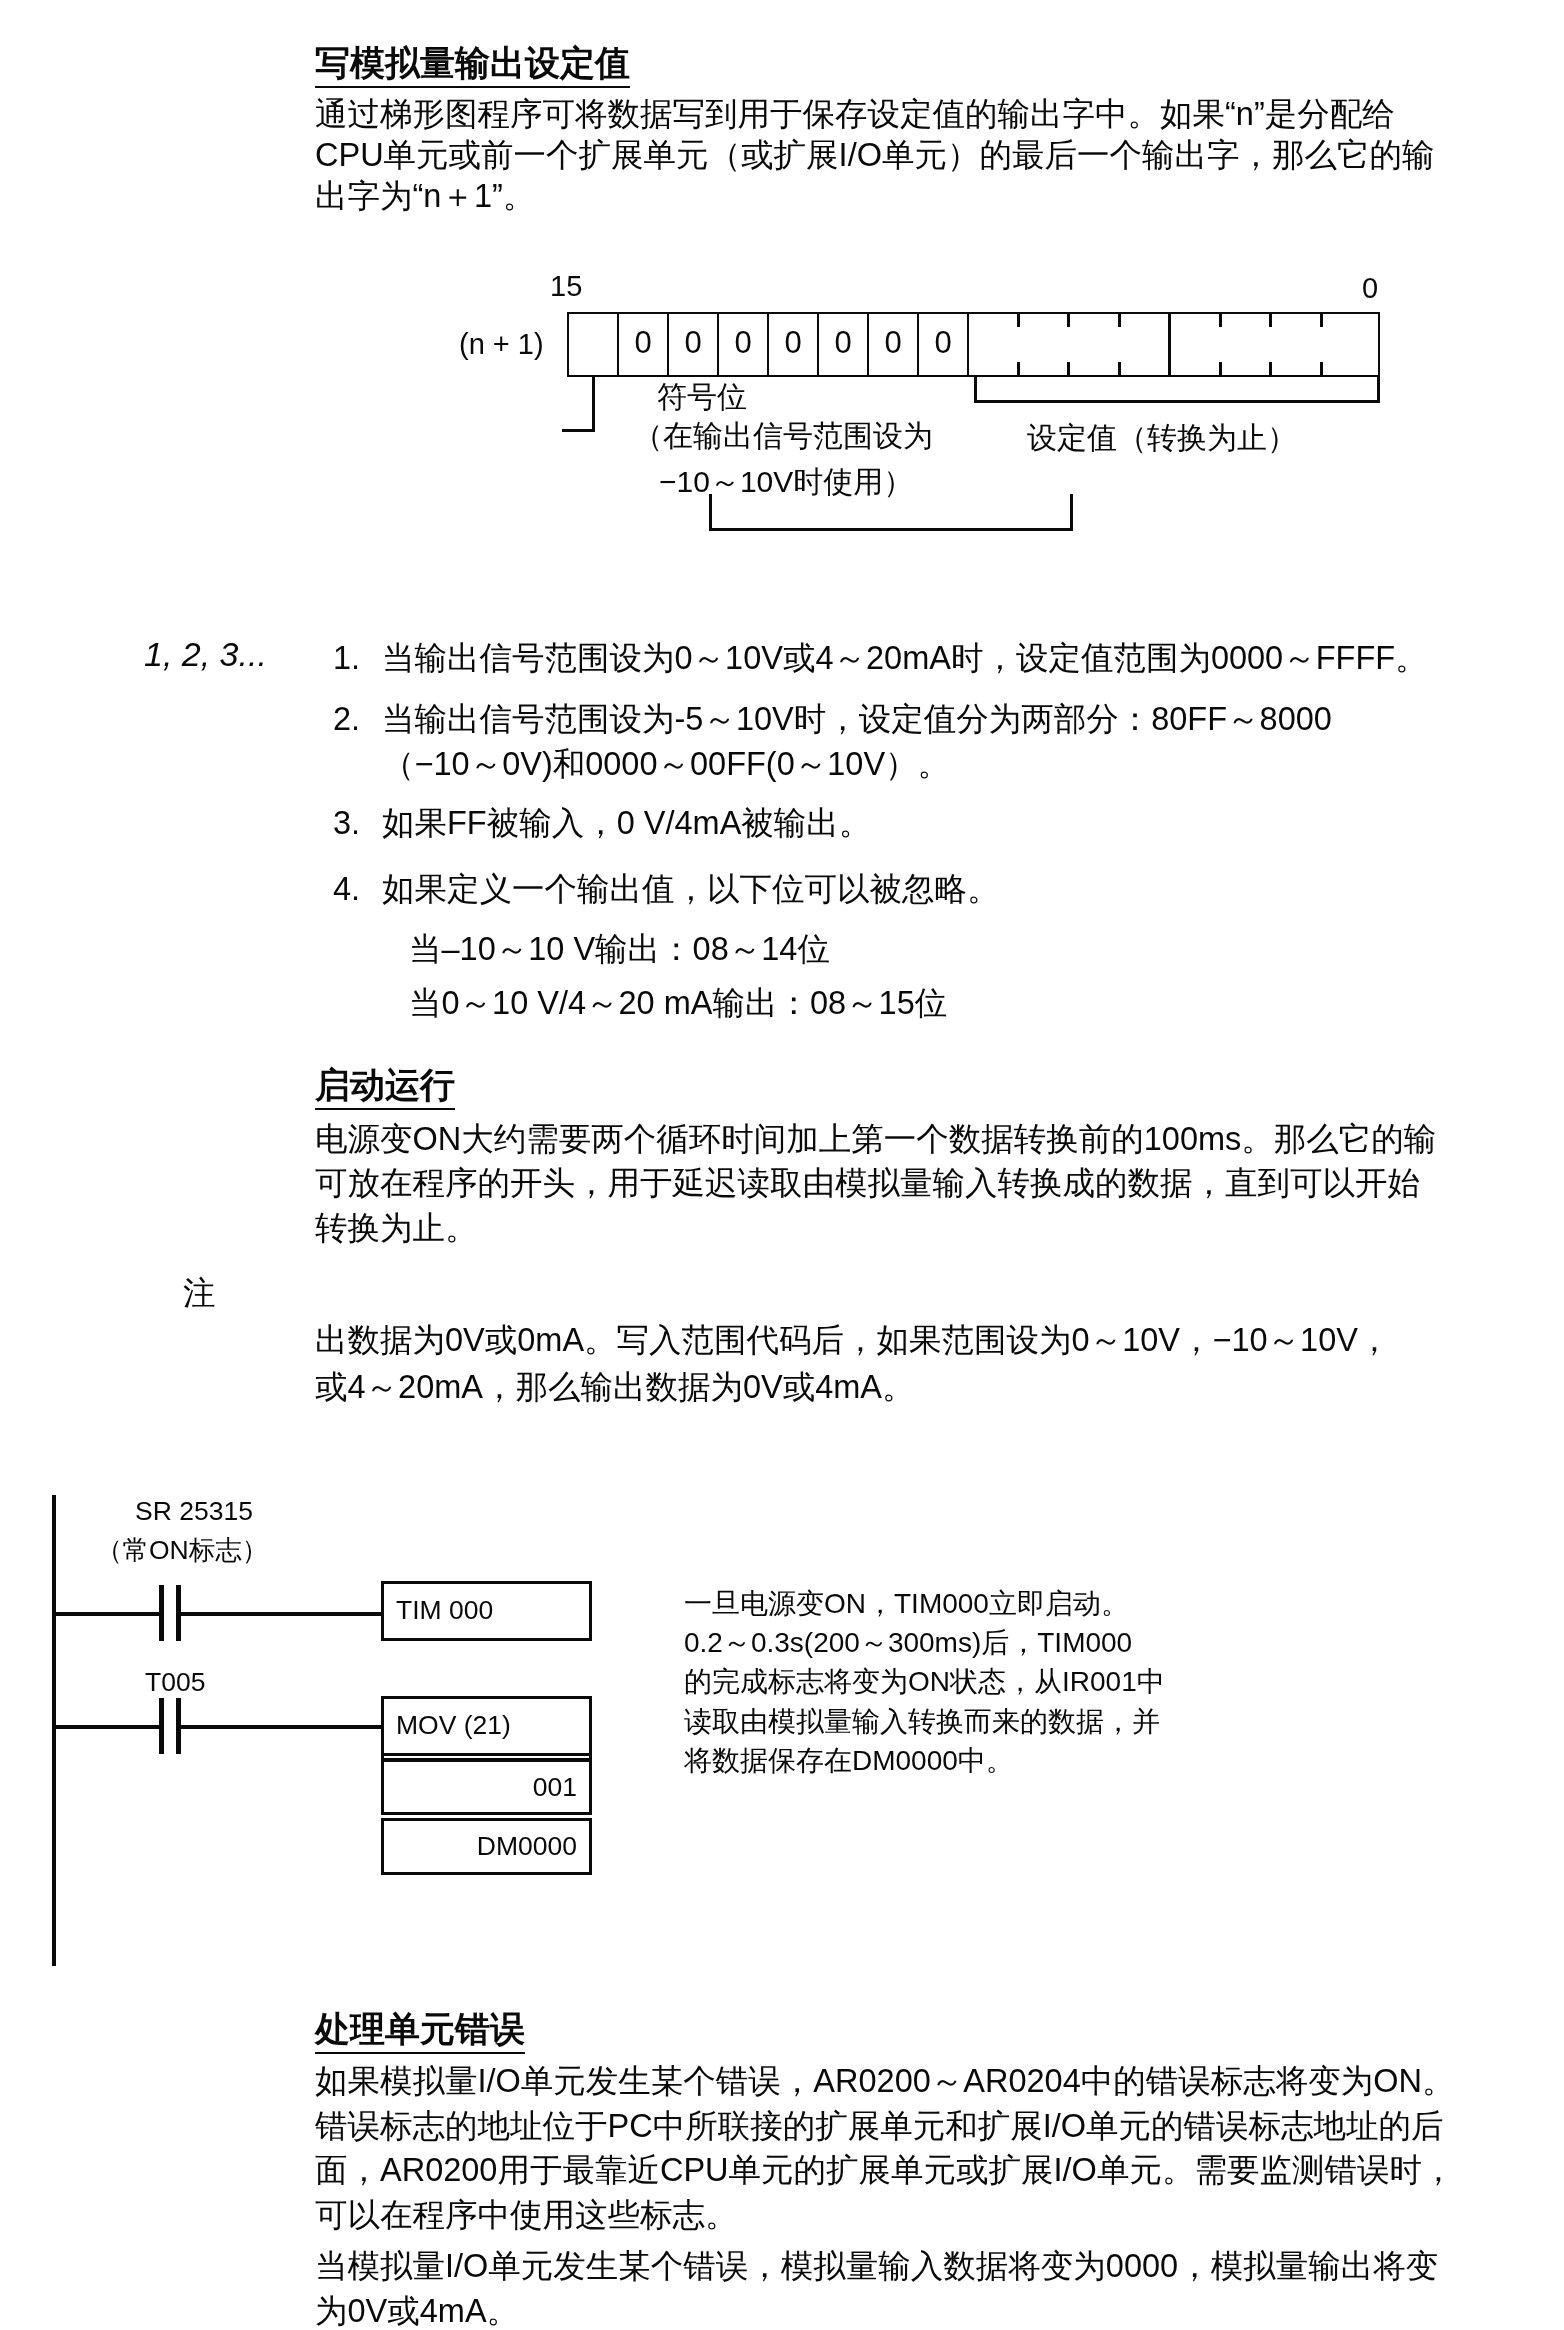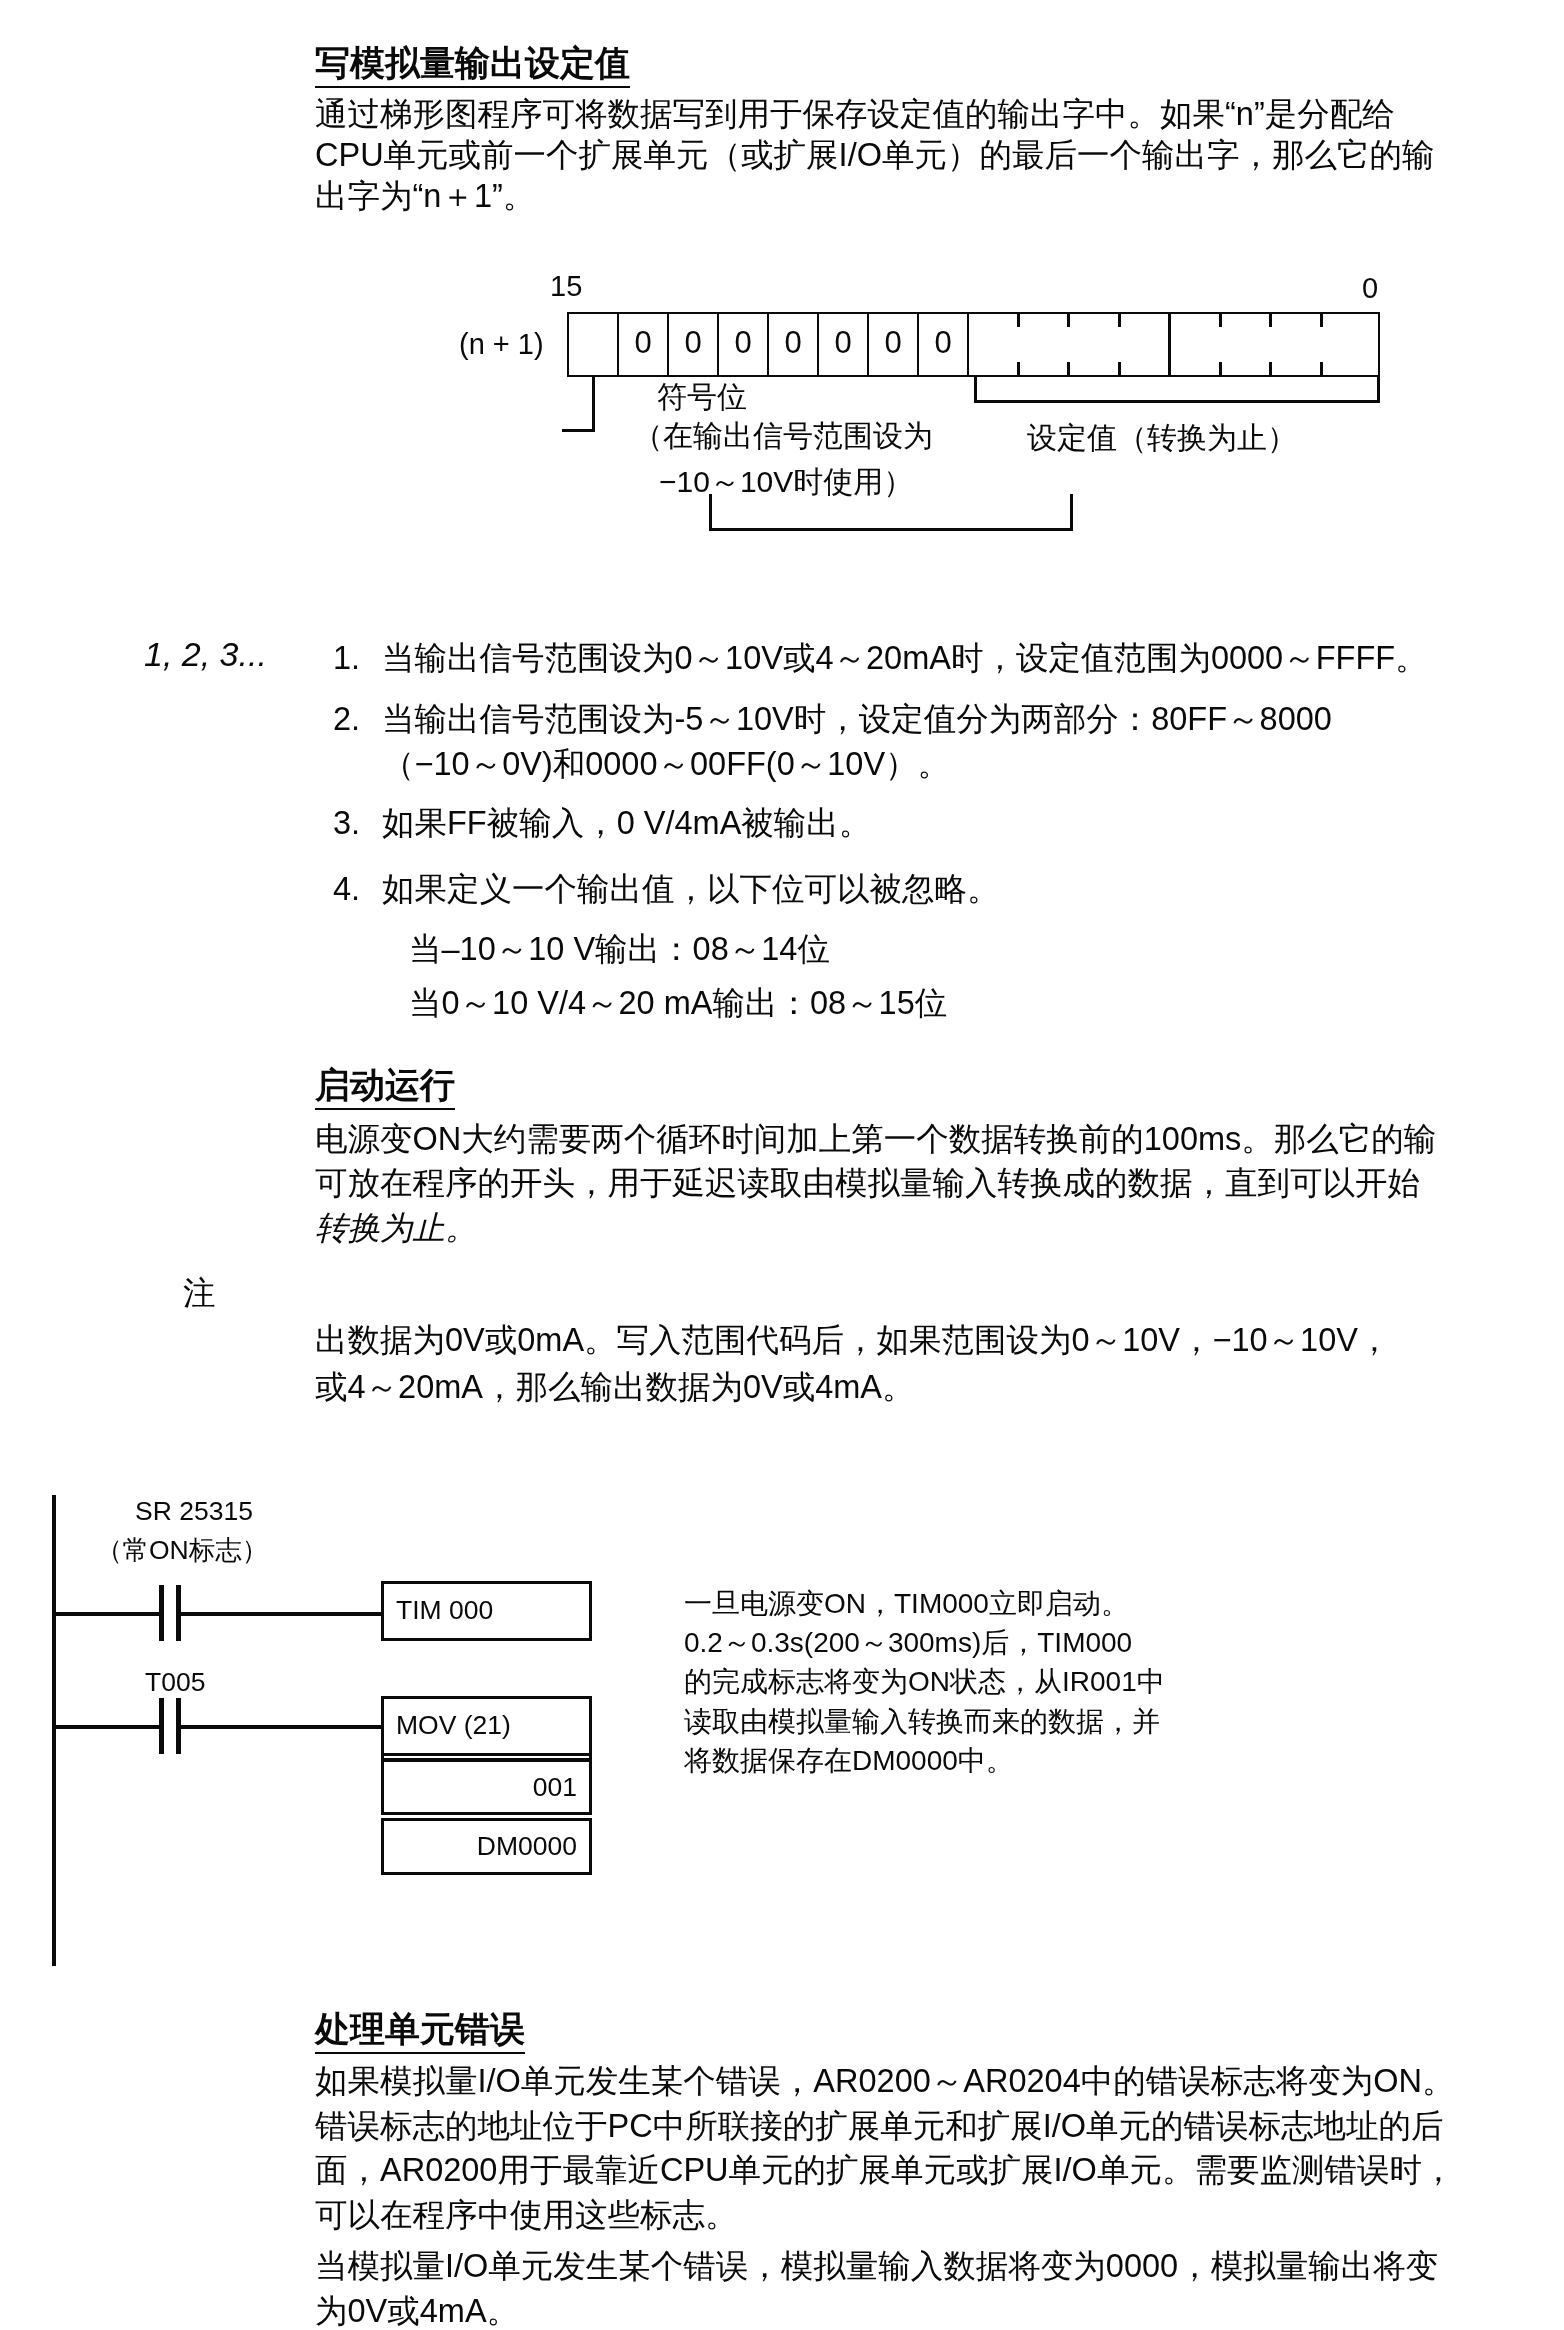--- a/index.html
+++ b/index.html
@@ -97,21 +97,21 @@
   <div class="t" style="left:382px;top:805px;">如果FF被输入，0 V/4mA被输出。</div>
 
   <div class="t" style="left:333px;top:871px;">4.</div>
   <div class="t" style="left:382px;top:871px;">如果定义一个输出值，以下位可以被忽略。</div>
   <div class="t" style="left:409px;top:931px;">当–10～10 V输出：08～14位</div>
   <div class="t" style="left:409px;top:985px;">当0～10 V/4～20 mA输出：08～15位</div>
 
   <div class="t h" style="left:315px;top:1065px;">启动运行</div>
   <div class="t" style="left:315px;top:1121px;">电源变ON大约需要两个循环时间加上第一个数据转换前的100ms。那么它的输</div>
   <div class="t" style="left:315px;top:1165px;">可放在程序的开头，用于延迟读取由模拟量输入转换成的数据，直到可以开始</div>
-  <div class="t" style="left:315px;top:1210px;font-style:italic;">转换为止。</div>
+  <div class="t" style="left:315px;top:1210px;">转换为止。</div>
 
   <div class="t" style="left:183px;top:1275px;">注</div>
   <div class="t" style="left:315px;top:1322px;">出数据为0V或0mA。写入范围代码后，如果范围设为0～10V，−10～10V，</div>
   <div class="t" style="left:315px;top:1369px;">或4～20mA，那么输出数据为0V或4mA。</div>
 
   <div class="ln" style="left:52px;top:1495px;width:4.3px;height:471px;"></div>
 
   <div class="t fs31" style="left:135px;top:1497px;">SR 25315</div>
   <div class="t fs31" style="left:96px;top:1536px;">（常ON标志）</div>
 

